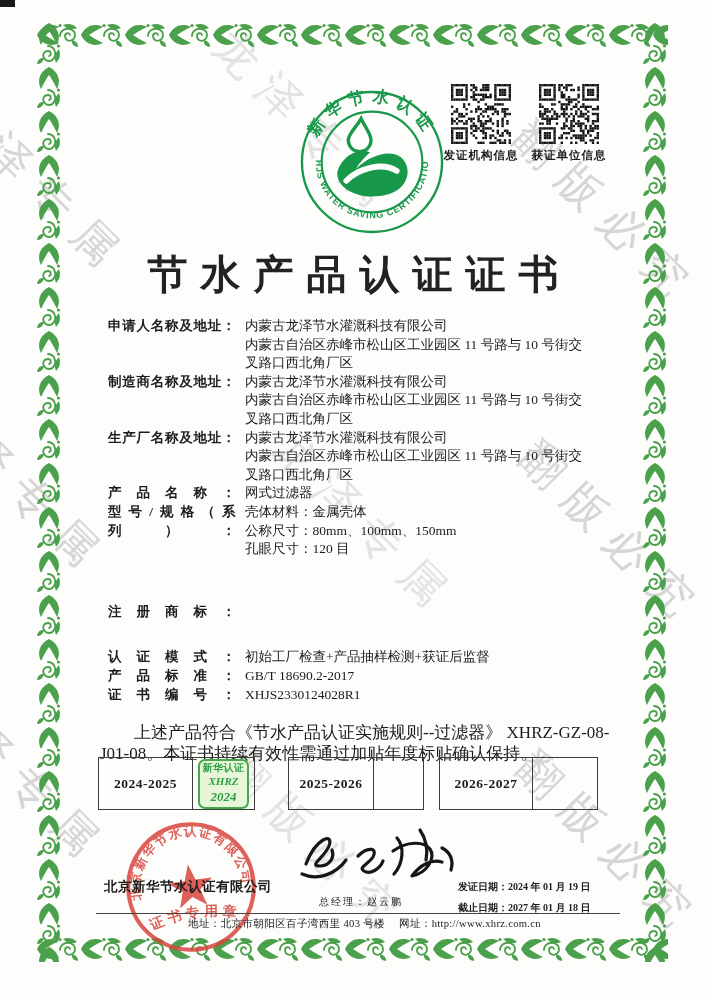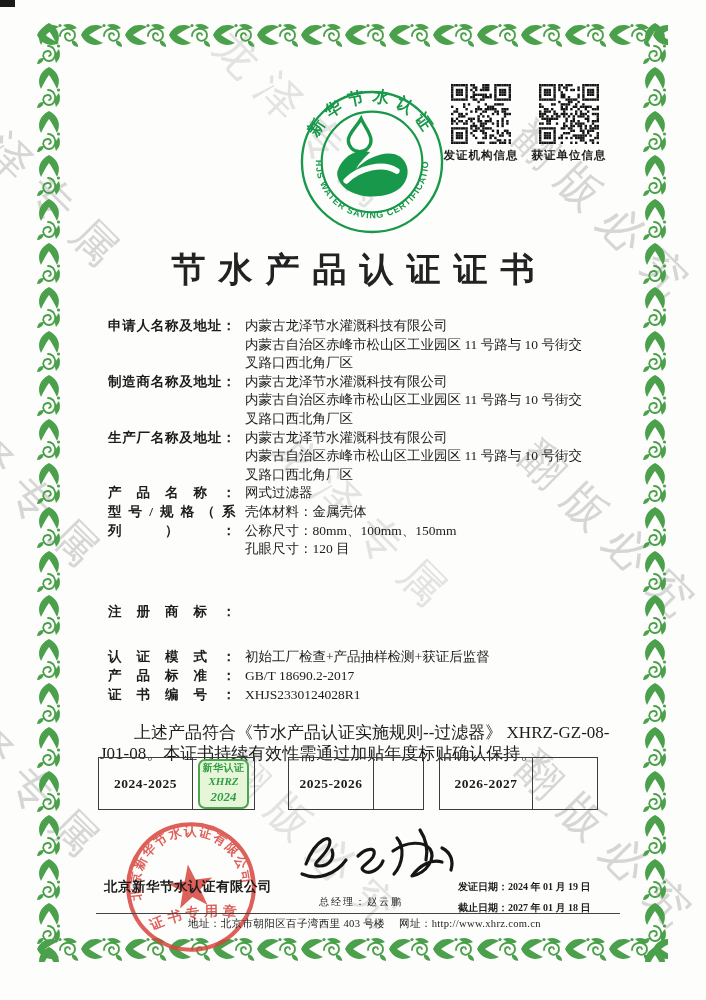--- a/index.html
+++ b/index.html
@@ -14,21 +14,21 @@
   .strip{position:absolute;overflow:hidden;}
   
   .logo{position:absolute;left:298px;top:88px;width:148px;height:148px;}
   
   .qrcol{position:absolute;top:84px;text-align:center;width:82px;}
   .qrcol svg{display:block;margin:0 auto;background:#fff;}
   .qrlabel{font-size:11.5px;font-weight:bold;margin-top:4px;letter-spacing:1px;}
   
   .title{position:absolute;top:247px;left:0;width:100%;text-align:center;
          font-family:"Liberation Sans","DejaVu Sans",sans-serif;font-weight:bold;
-         font-size:34px;letter-spacing:13px;color:#222;text-indent:13px;}
+         font-size:40px;letter-spacing:13px;color:#222;text-indent:13px;}
   
   .fields{position:absolute;left:108px;top:317px;width:512px;font-size:13.5px;line-height:18.6px;}
   .frow{display:flex;align-items:flex-start;}
   .flabel{flex:0 0 128px;font-weight:bold;text-align:justify;text-align-last:justify;
           letter-spacing:.5px;margin-right:9px;}
   .fvals{flex:1;}
   .gap-xl{margin-top:44px;}
   .gap-md{margin-top:27px;}
   
   .statement{position:absolute;left:100px;top:722px;width:522px;font-size:17px;

